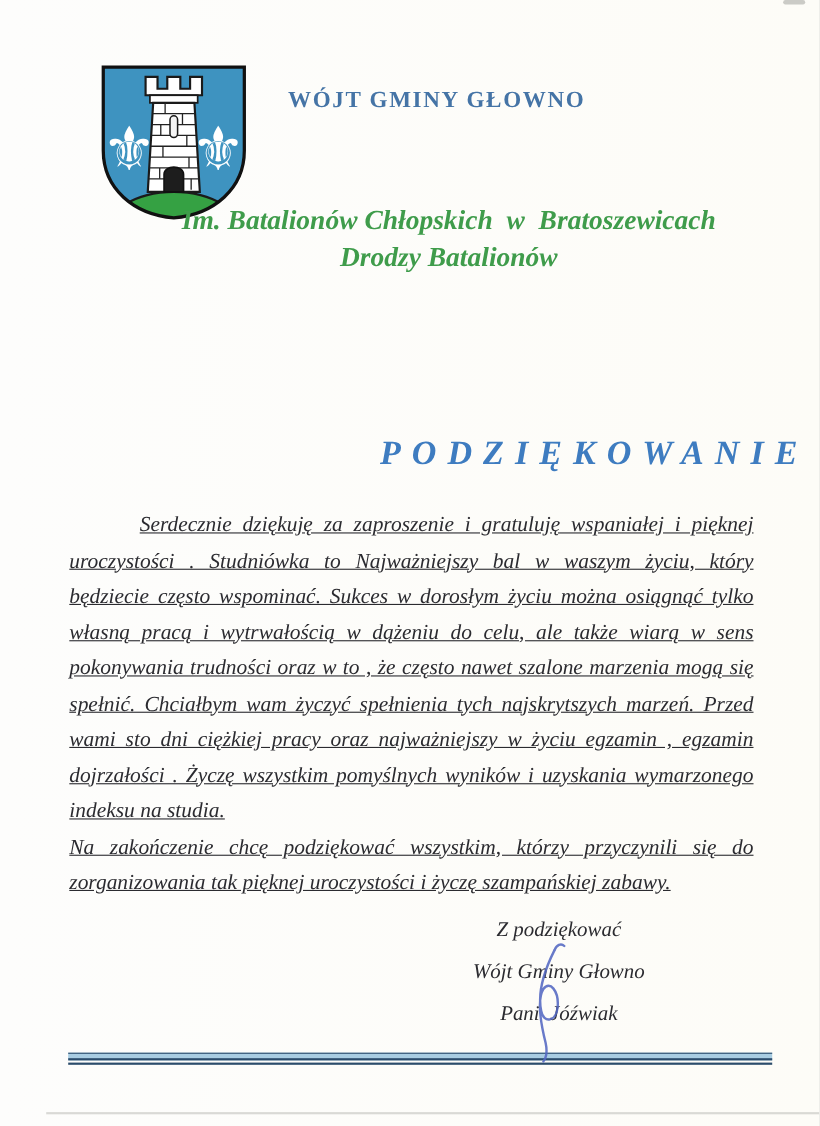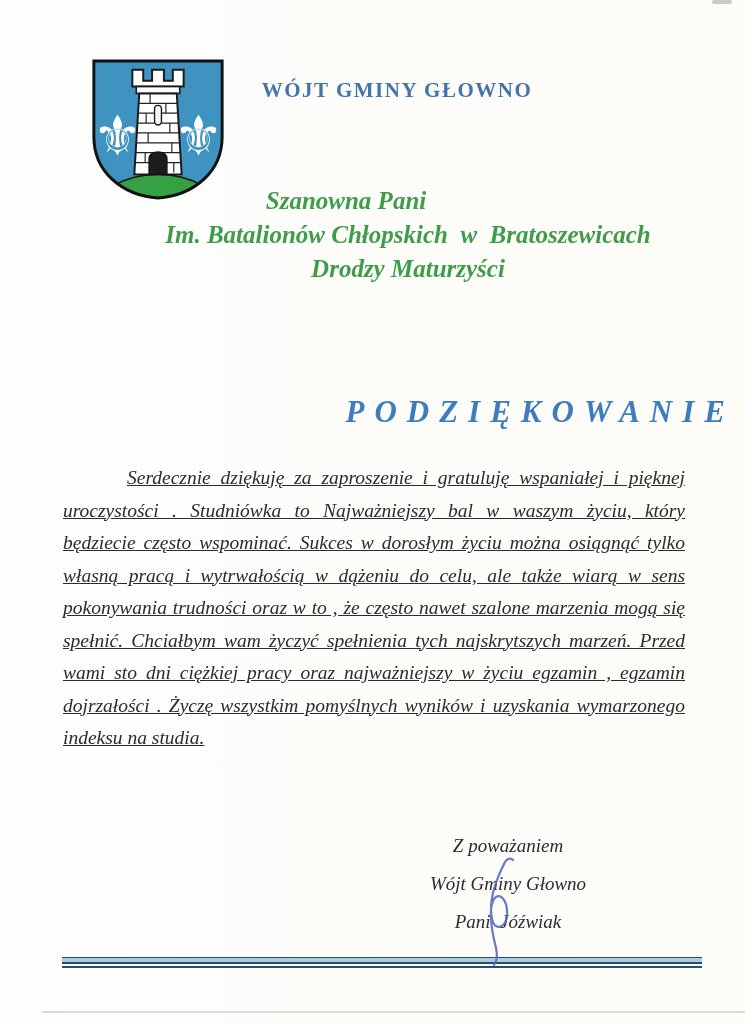--- a/index.html
+++ b/index.html
@@ -108,33 +108,33 @@
         <rect x="66.5" y="50" width="7" height="20" rx="3.5" fill="#f4f4f4" stroke="#1a1a1a" stroke-width="1.4"></rect>
         <path d="M61,120 V104 C61,95 79,95 79,104 V120 Z" fill="#1d1d1d" stroke="#111111" stroke-width="1.5"></path>
       </g>
     </g>
     <path d="M5,5 H135 V82 C135,117 107,141 70,144 C33,141 5,117 5,82 Z" fill="none" stroke="#111111" stroke-width="3"></path>
   </svg>
 
   <div class="office-title">WÓJT GMINY GŁOWNO</div>
 
   <div class="recipient">
-    <div class="r-line shift-left">Szanowna Pani</div>
     <div class="r-line">Im. Batalionów Chłopskich  w  Bratoszewicach</div>
-    <div class="r-line">Drodzy Maturzyści</div>
+    <div class="r-line">Drodzy Batalionów</div>
   </div>
 
   <div class="doc-title">PODZIĘKOWANIE</div>
 
   <div class="letter-body">
     <p class="indent">Serdecznie dziękuję  za zaproszenie i gratuluję wspaniałej i pięknej uroczystości . Studniówka to Najważniejszy bal w waszym życiu, który będziecie często wspominać. Sukces w dorosłym życiu można osiągnąć tylko własną pracą i wytrwałością w dążeniu do celu, ale także wiarą w sens pokonywania trudności oraz w to , że często nawet szalone marzenia mogą się spełnić. Chciałbym wam życzyć spełnienia tych najskrytszych marzeń. Przed wami sto dni ciężkiej pracy oraz najważniejszy w życiu egzamin , egzamin dojrzałości . Życzę wszystkim pomyślnych wyników i uzyskania wymarzonego indeksu na studia.</p>
+    <p>Na zakończenie chcę podziękować wszystkim,  którzy przyczynili się do zorganizowania tak  pięknej uroczystości i życzę szampańskiej zabawy.</p>
   </div>
 
   <div class="closing">
-    <div class="c-line">Z poważaniem</div>
+    <div class="c-line">Z podziękować</div>
     <div class="c-line">Wójt Gminy Głowno</div>
     <div class="c-line">Pani  Jóźwiak</div>
   </div>
 
   <svg class="signature-svg" viewBox="0 0 90 112" xmlns="http://www.w3.org/2000/svg" aria-hidden="true">
     <g fill="none" stroke-linecap="round" style="stroke:var(--signature-blue)" stroke-width="2.2" opacity="0.88">
       <path d="M52,8 C54,3 58,1 61,4"></path>
       <path d="M52,8 C46,20 36,44 40,63 C42,75 54,73 55,59 C56,45 48,35 42,43 C36,53 40,76 44,92 C46,101 44,107 42,109"></path>
     </g>
   </svg>

